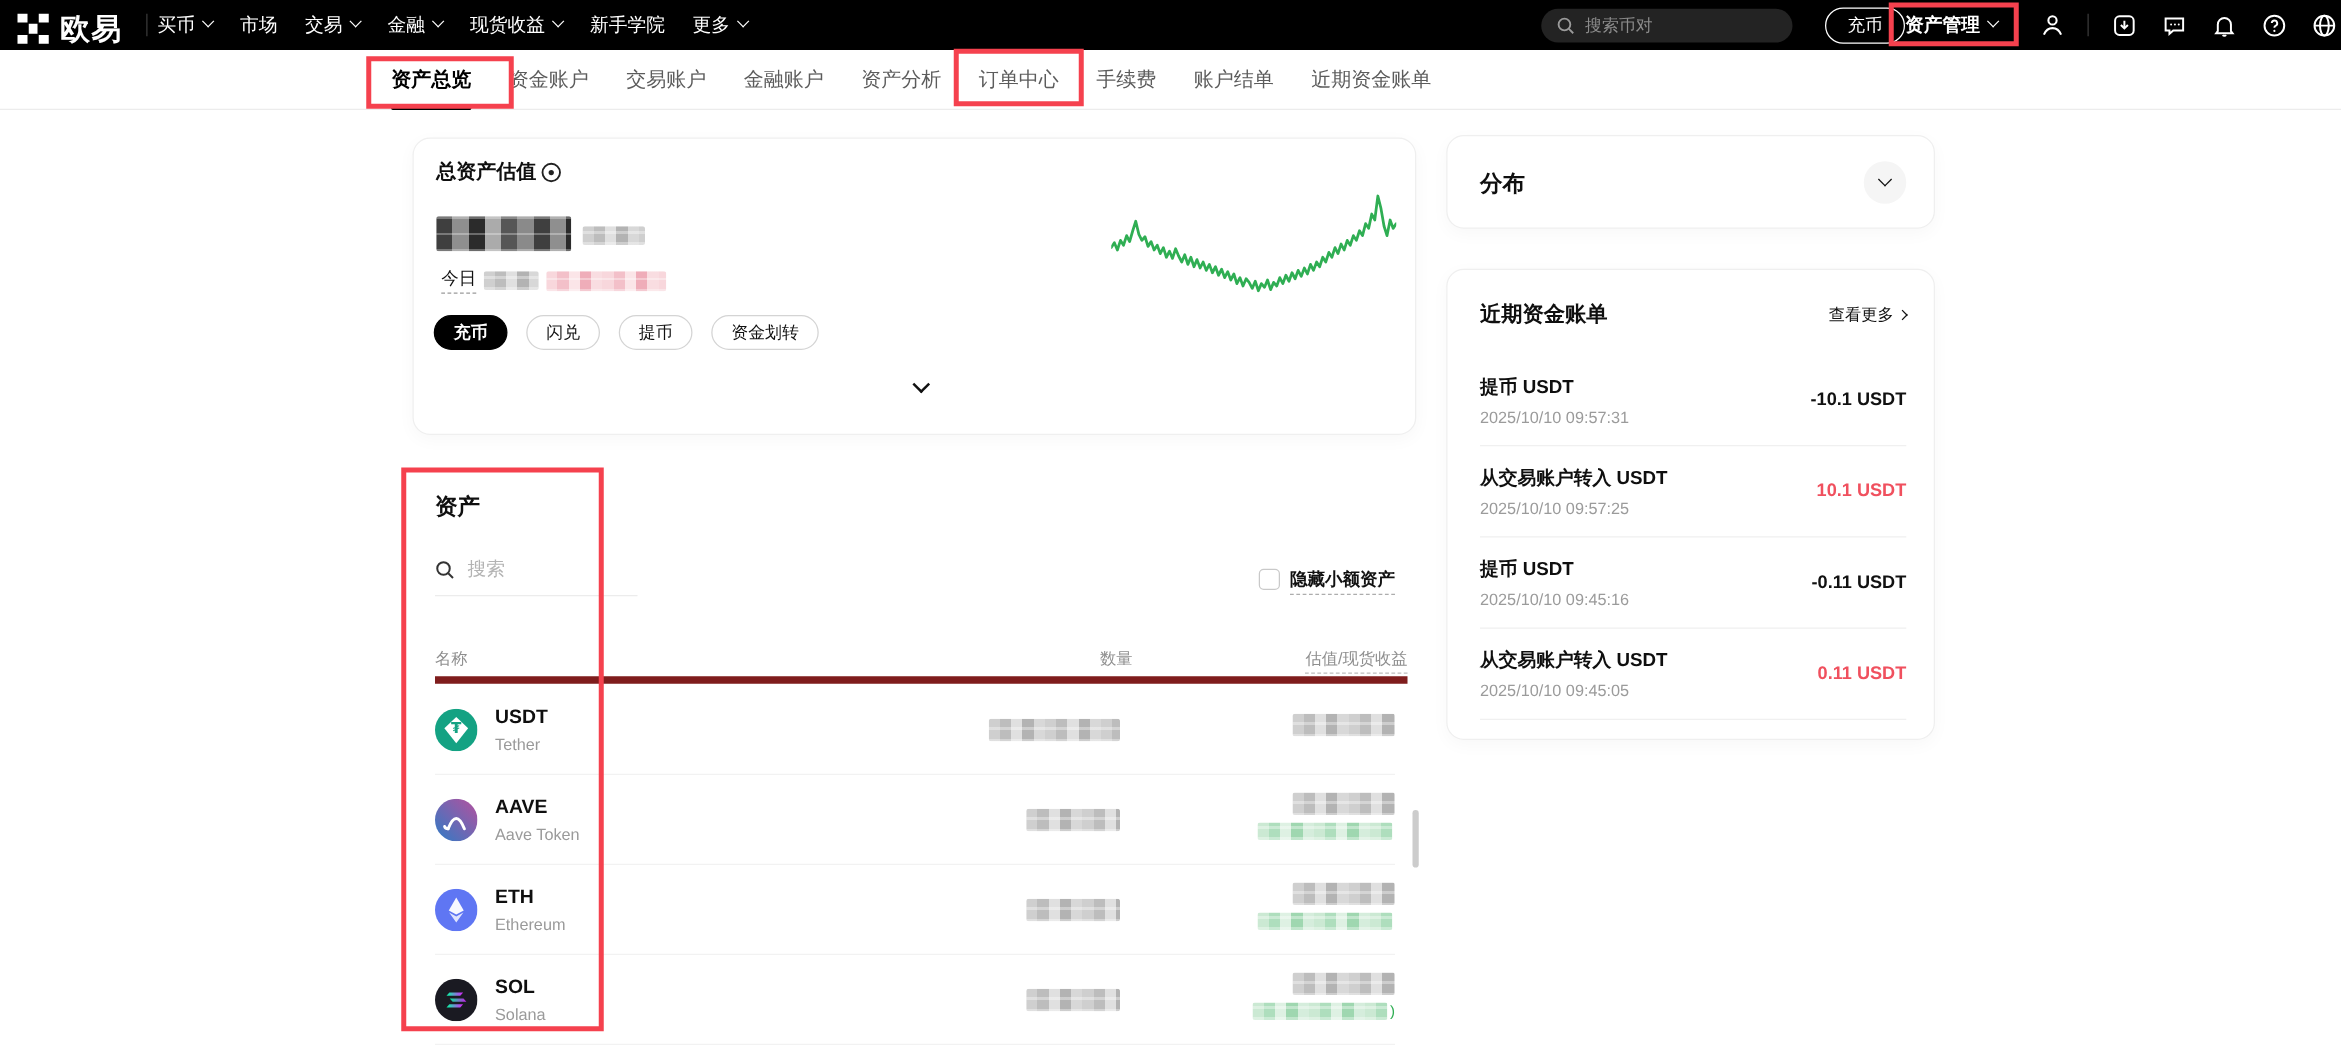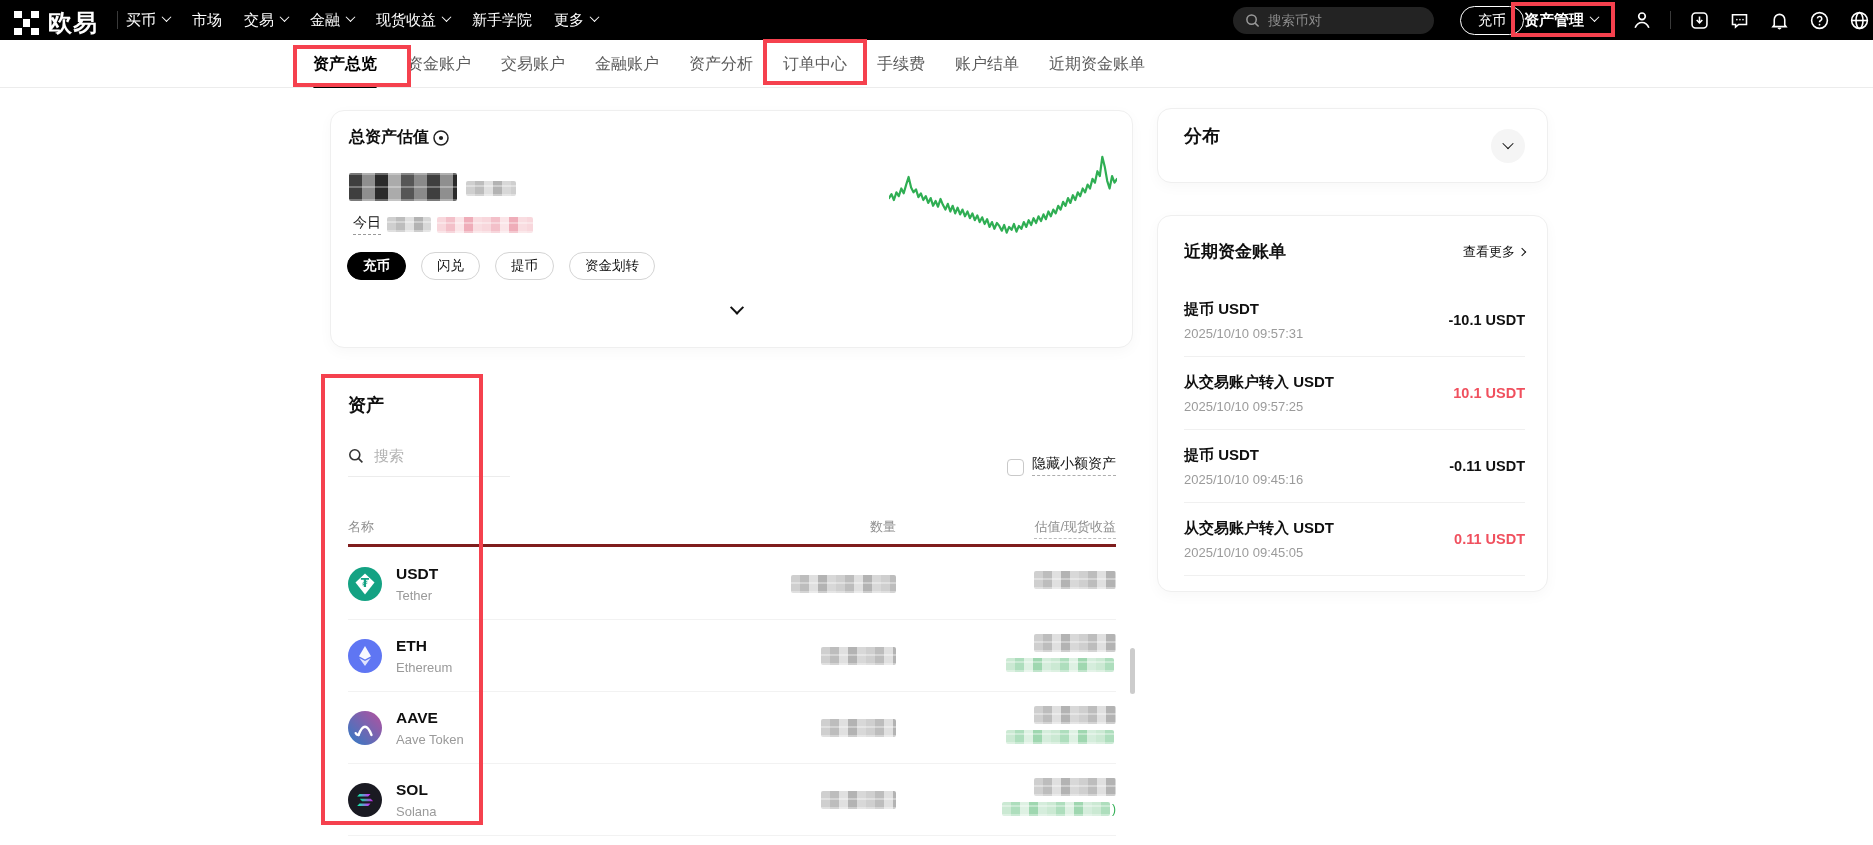--- a/index.html
+++ b/index.html
@@ -34,21 +34,21 @@
   .tab { position:relative; background:none; border:none; font-family:inherit; font-size:16px; color:#5c5c5c; cursor:pointer; white-space:nowrap; padding:0; }
   .tab.active { color:#000; font-weight:700; }
   .tab.active::after { content:""; position:absolute; left:0; right:0; bottom:0; height:3px; background:#000; border-radius:2px; }
 
   
   .card { position:absolute; background:#fff; border:1px solid #efefef; border-radius:14px; box-shadow:0 4px 14px rgba(0,0,0,0.03); }
   .overview-card { left:330px; top:110px; width:803px; height:238px; }
   .ov-title-row { position:absolute; left:18px; top:16px; display:flex; align-items:center; gap:3px; }
   .ov-title { font-size:16px; font-weight:700; }
   .dist-card { left:1157px; top:108px; width:391px; height:75px; }
-  .dist-title { position:absolute; left:26px; top:15px; font-size:18px; font-weight:700;text-align:right; }
+  .dist-title { position:absolute; left:26px; top:26px; font-size:18px; font-weight:700;text-align:right; }
   .dist-toggle { position:absolute; right:22px; top:20px; width:34px; height:34px; border-radius:50%; background:#f5f5f5; border:none; cursor:pointer; display:flex; align-items:center; justify-content:center; }
   .dist-toggle .chev { border-color:#111; margin:0 0 3px 0; width:8px; height:8px; }
 
   
   .mz { border-radius:2px; }
   .mz-dark { background-image:repeating-linear-gradient(0deg, rgba(255,255,255,0.30) 0 2px, transparent 2px 13px),
     repeating-linear-gradient(90deg,#3f3f3f 0 13px,#8f8f8f 13px 26px,#2b2b2b 26px 39px,#ababab 39px 52px,#565656 52px 65px,#8a8a8a 65px 78px); }
   .mz-gray { background-image:repeating-linear-gradient(0deg, rgba(255,255,255,0.35) 0 2px, transparent 2px 9px),
     repeating-linear-gradient(90deg,#cfcfcf 0 9px,#bdbdbd 9px 18px,#e0e0e0 18px 27px,#b3b3b3 27px 36px,#d8d8d8 36px 45px); }
   .mz-pink { background-image:repeating-linear-gradient(0deg, rgba(255,255,255,0.35) 0 2px, transparent 2px 9px),
@@ -81,24 +81,24 @@
   .bill-time { font-size:13px; color:#9b9b9b; }
   .bill-amount { font-size:14.5px; font-weight:600; color:#111; }
   .bill-amount.in { color:var(--amount-red,#f0505e); }
 
   
   .assets { position:absolute; left:330px; top:375px; width:803px; height:470px; }
   .assets-title { position:absolute; left:18px; top:18px; font-size:18px; font-weight:700; }
   .assets-search { position:absolute; left:18px; top:72px; width:162px; display:flex; align-items:center; gap:10px; border-bottom:1px solid #ececec; padding-bottom:12px; }
   .assets-search input { border:none; outline:none; font-size:15px; width:110px; font-family:inherit; color:#111; }
   .assets-search input::placeholder { color:#b3b3b3; }
-  .hide-small { position:absolute; right:17px; top:80px; display:flex; align-items:flex-end; gap:8px; cursor:pointer; }
+  .hide-small { position:absolute; right:17px; top:80px; display:flex; align-items:flex-start; gap:8px; cursor:pointer;font-weight:bold; }
   .cb { width:17px; height:17px; border:1.5px solid #c9c9c9; border-radius:4px; background:#fff; display:inline-block; }
   .hide-small-label { font-size:14px; color:#111; border-bottom:1px dashed #adadad; padding-bottom:2px; }
-  .asset-head { position:absolute; left:18px; right:17px; top:143px; height:29px; font-size:13px; color:#8f8f8f; border-bottom:3px solid #7f1d1d; }
+  .asset-head { position:absolute; left:18px; right:7px; top:143px; height:29px; font-size:13px; color:#8f8f8f; border-bottom:6px solid #7f1d1d; }
   .col-amount-h { position:absolute; right:220px; top:0; }
   .col-value-h { position:absolute; right:0; top:0; border-bottom:1px dashed #bdbdbd; padding-bottom:2px; }
   .asset-rows { position:absolute; left:18px; right:17px; top:173px; }
   .asset-row { position:relative; height:72px; border-bottom:1px solid #f2f2f2; display:flex; align-items:center; }
   .coin { width:34px; height:34px; flex:0 0 34px; }
   .coin svg { display:block; }
   .coin-meta { margin-left:14px; }
   .coin-symbol { font-size:15.5px; font-weight:700; margin-bottom:5px; }
   .coin-fullname { font-size:13px; color:#9a9a9a; }
   .qty-m { position:absolute; right:220px; top:27px; width:75px; height:18px; }
@@ -411,56 +411,56 @@
           <span class="mz mz-gray qty-m wide"></span>
           <span class="val-wrap">
             <span class="mz mz-gray val-m" style="display:block"></span>
 
           </span>
         </div>
 
         <div class="asset-row">
           <span class="coin">
             <svg width="34" height="34" viewBox="0 0 34 34">
-              <circle cx="17" cy="17" r="17" fill="#5f76f3"></circle>
-              <path d="M17 7 L23 17.3 L17 20.6 L11 17.3 Z" fill="#fff" opacity="0.95"></path>
-              <path d="M17 27 L22.7 18.9 L17 22.1 L11.3 18.9 Z" fill="#fff" opacity="0.8"></path>
-            </svg>
-          </span>
-          <span class="coin-meta">
-            <div class="coin-symbol">ETH</div>
-            <div class="coin-fullname">Ethereum</div>
-          </span>
-          <span class="mz mz-gray qty-m"></span>
-          <span class="val-wrap">
-            <span class="mz mz-gray val-m" style="display:block"></span>
-            <span class="profit-line">
-              <span class="mz mz-green profit-m"></span>
-              <span class="profit-suffix"></span>
-            </span>
-          </span>
-        </div>
-
-        <div class="asset-row">
-          <span class="coin">
-            <svg width="34" height="34" viewBox="0 0 34 34">
               <defs>
                 <linearGradient id="aaveg" x1="0" y1="1" x2="1" y2="0">
                   <stop offset="0" stop-color="#2e7cc6"></stop>
                   <stop offset="1" stop-color="#b6509e"></stop>
                 </linearGradient>
               </defs>
               <circle cx="17" cy="17" r="17" fill="url(#aaveg)"></circle>
               <path d="M10.5 24 Q17 7.5 23.5 24" fill="none" stroke="#fff" stroke-width="2.4" stroke-linecap="round"></path>
               <path d="M10.5 24 q-2.2 0 -2.8 -1.8" fill="none" stroke="#fff" stroke-width="2.4" stroke-linecap="round"></path>
             </svg>
           </span>
           <span class="coin-meta">
             <div class="coin-symbol">AAVE</div>
             <div class="coin-fullname">Aave Token</div>
+          </span>
+          <span class="mz mz-gray qty-m"></span>
+          <span class="val-wrap">
+            <span class="mz mz-gray val-m" style="display:block"></span>
+            <span class="profit-line">
+              <span class="mz mz-green profit-m"></span>
+              <span class="profit-suffix"></span>
+            </span>
+          </span>
+        </div>
+
+        <div class="asset-row">
+          <span class="coin">
+            <svg width="34" height="34" viewBox="0 0 34 34">
+              <circle cx="17" cy="17" r="17" fill="#5f76f3"></circle>
+              <path d="M17 7 L23 17.3 L17 20.6 L11 17.3 Z" fill="#fff" opacity="0.95"></path>
+              <path d="M17 27 L22.7 18.9 L17 22.1 L11.3 18.9 Z" fill="#fff" opacity="0.8"></path>
+            </svg>
+          </span>
+          <span class="coin-meta">
+            <div class="coin-symbol">ETH</div>
+            <div class="coin-fullname">Ethereum</div>
           </span>
           <span class="mz mz-gray qty-m"></span>
           <span class="val-wrap">
             <span class="mz mz-gray val-m" style="display:block"></span>
             <span class="profit-line">
               <span class="mz mz-green profit-m"></span>
               <span class="profit-suffix"></span>
             </span>
           </span>
         </div>

